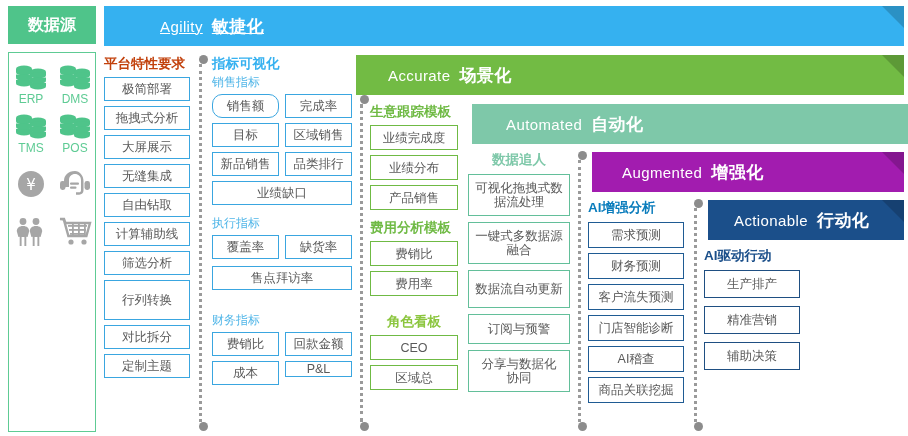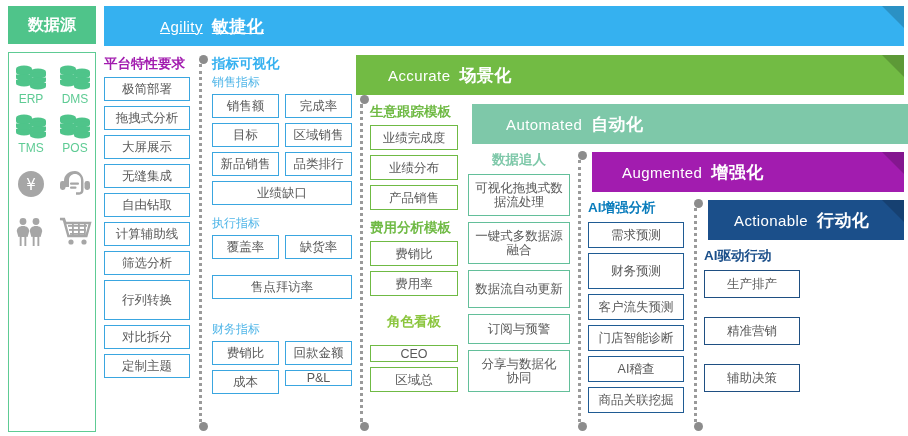--- a/index.html
+++ b/index.html
@@ -259,21 +259,21 @@
             <circle cx="13" cy="25" r="2.6"></circle>
             <circle cx="26" cy="25" r="2.6"></circle>
           </g>
         </svg>
       </div>
 
     </div>
   </div>
 
   <div class="col" style="left:104px;top:56px;width:86px;">
-    <div class="col-title" style="color:#a21caf;">平台特性要求</div>
+    <div class="col-title" style="color:#c2410c;">平台特性要求</div>
     <div style="margin-top:5px;display:flex;flex-direction:column;gap:5px;">
       <div class="chip" style="height:24px;">极简部署</div>
       <div class="chip" style="height:24px;">拖拽式分析</div>
       <div class="chip" style="height:24px;">大屏展示</div>
       <div class="chip" style="height:24px;">无缝集成</div>
       <div class="chip" style="height:24px;">自由钻取</div>
       <div class="chip" style="height:24px;">计算辅助线</div>
       <div class="chip" style="height:24px;">筛选分析</div>
       <div class="chip" style="height:40px;">行列转换</div>
       <div class="chip" style="height:24px;">对比拆分</div>
@@ -285,36 +285,36 @@
     <span class="dcap top"></span>
     <span class="dcap bot"></span>
   </div>
 
   <div class="col" style="left:212px;top:56px;width:140px;">
     <div class="col-title" style="color:#35b1f0;">指标可视化</div>
 
     <div class="sub-title" style="color:#51b6e8;margin-top:3px;">销售指标</div>
     <div style="margin-top:4px;display:flex;flex-direction:column;gap:5px;">
       <div class="row2">
-        <div class="chip" style="height:24px;">销售额</div>
+        <div class="chip" style="height:24px;border-radius:10px;">销售额</div>
         <div class="chip" style="height:24px;">完成率</div>
       </div>
       <div class="row2">
         <div class="chip" style="height:24px;">目标</div>
         <div class="chip" style="height:24px;">区域销售</div>
       </div>
       <div class="row2">
         <div class="chip" style="height:24px;">新品销售</div>
         <div class="chip" style="height:24px;">品类排行</div>
       </div>
       <div class="chip" style="height:24px;">业绩缺口</div>
     </div>
 
     <div class="sub-title" style="color:#51b6e8;margin-top:11px;">执行指标</div>
-    <div style="margin-top:4px;display:flex;flex-direction:column;gap:16px;border-radius:18px;">
+    <div style="margin-top:4px;display:flex;flex-direction:column;gap:7px;border-radius:18px;">
       <div class="row2">
         <div class="chip" style="height:24px;">覆盖率</div>
         <div class="chip" style="height:24px;">缺货率</div>
       </div>
       <div class="chip" style="height:24px;">售点拜访率</div>
     </div>
 
     <div class="sub-title" style="color:#51b6e8;margin-top:23px;">财务指标</div>
     <div style="margin-top:4px;display:flex;flex-direction:column;gap:5px;">
       <div class="row2">
@@ -342,21 +342,21 @@
     </div>
 
     <div class="col-title" style="color:#6fba44;margin-top:10px;">费用分析模板</div>
     <div style="margin-top:5px;display:flex;flex-direction:column;gap:5px;">
       <div class="chip green" style="height:25px;">费销比</div>
       <div class="chip green" style="height:25px;">费用率</div>
     </div>
 
     <div class="col-title" style="color:#8cc63f;margin-top:18px;text-align:center;">角色看板</div>
     <div style="margin-top:5px;display:flex;flex-direction:column;gap:5px;">
-      <div class="chip green" style="height:17px;margin-top:10px;">CEO</div>
+      <div class="chip green" style="height:25px;">CEO</div>
       <div class="chip green" style="height:25px;">区域总</div>
     </div>
   </div>
 
   <div class="col" style="left:468px;top:152px;width:102px;">
     <div class="col-title" style="color:#7ec8a9;text-align:center;">数据追人</div>
     <div style="margin-top:6px;display:flex;flex-direction:column;gap:6px;">
       <div class="chip teal" style="height:42px;padding:0 4px;">可视化拖拽式数据流处理</div>
       <div class="chip teal" style="height:42px;padding:0 4px;">一键式多数据源融合</div>
       <div class="chip teal" style="height:38px;padding:0 4px;">数据流自动更新</div>
@@ -367,35 +367,35 @@
 
   <div class="dots" style="left:578px;top:160px;height:262px;">
     <span class="dcap top"></span>
     <span class="dcap bot"></span>
   </div>
 
   <div class="col" style="left:588px;top:200px;width:96px;">
     <div class="col-title" style="color:#0a7cbc;">AI增强分析</div>
     <div style="margin-top:6px;display:flex;flex-direction:column;gap:5px;">
       <div class="chip navy" style="height:26px;">需求预测</div>
-      <div class="chip navy" style="height:36px;">财务预测</div>
+      <div class="chip navy" style="height:26px;">财务预测</div>
       <div class="chip navy" style="height:26px;">客户流失预测</div>
       <div class="chip navy" style="height:26px;">门店智能诊断</div>
       <div class="chip navy" style="height:26px;">AI稽查</div>
       <div class="chip navy" style="height:26px;">商品关联挖掘</div>
     </div>
   </div>
 
   <div class="dots" style="left:694px;top:208px;height:214px;">
     <span class="dcap top"></span>
     <span class="dcap bot"></span>
   </div>
 
   <div class="col" style="left:704px;top:248px;width:96px;">
     <div class="col-title" style="color:#1b4f8a;">AI驱动行动</div>
-    <div style="margin-top:6px;display:flex;flex-direction:column;gap:19px;">
+    <div style="margin-top:6px;display:flex;flex-direction:column;gap:8px;">
       <div class="chip dark" style="height:28px;">生产排产</div>
       <div class="chip dark" style="height:28px;">精准营销</div>
       <div class="chip dark" style="height:28px;">辅助决策</div>
     </div>
   </div>
 
 </div>
 
 </body></html>

